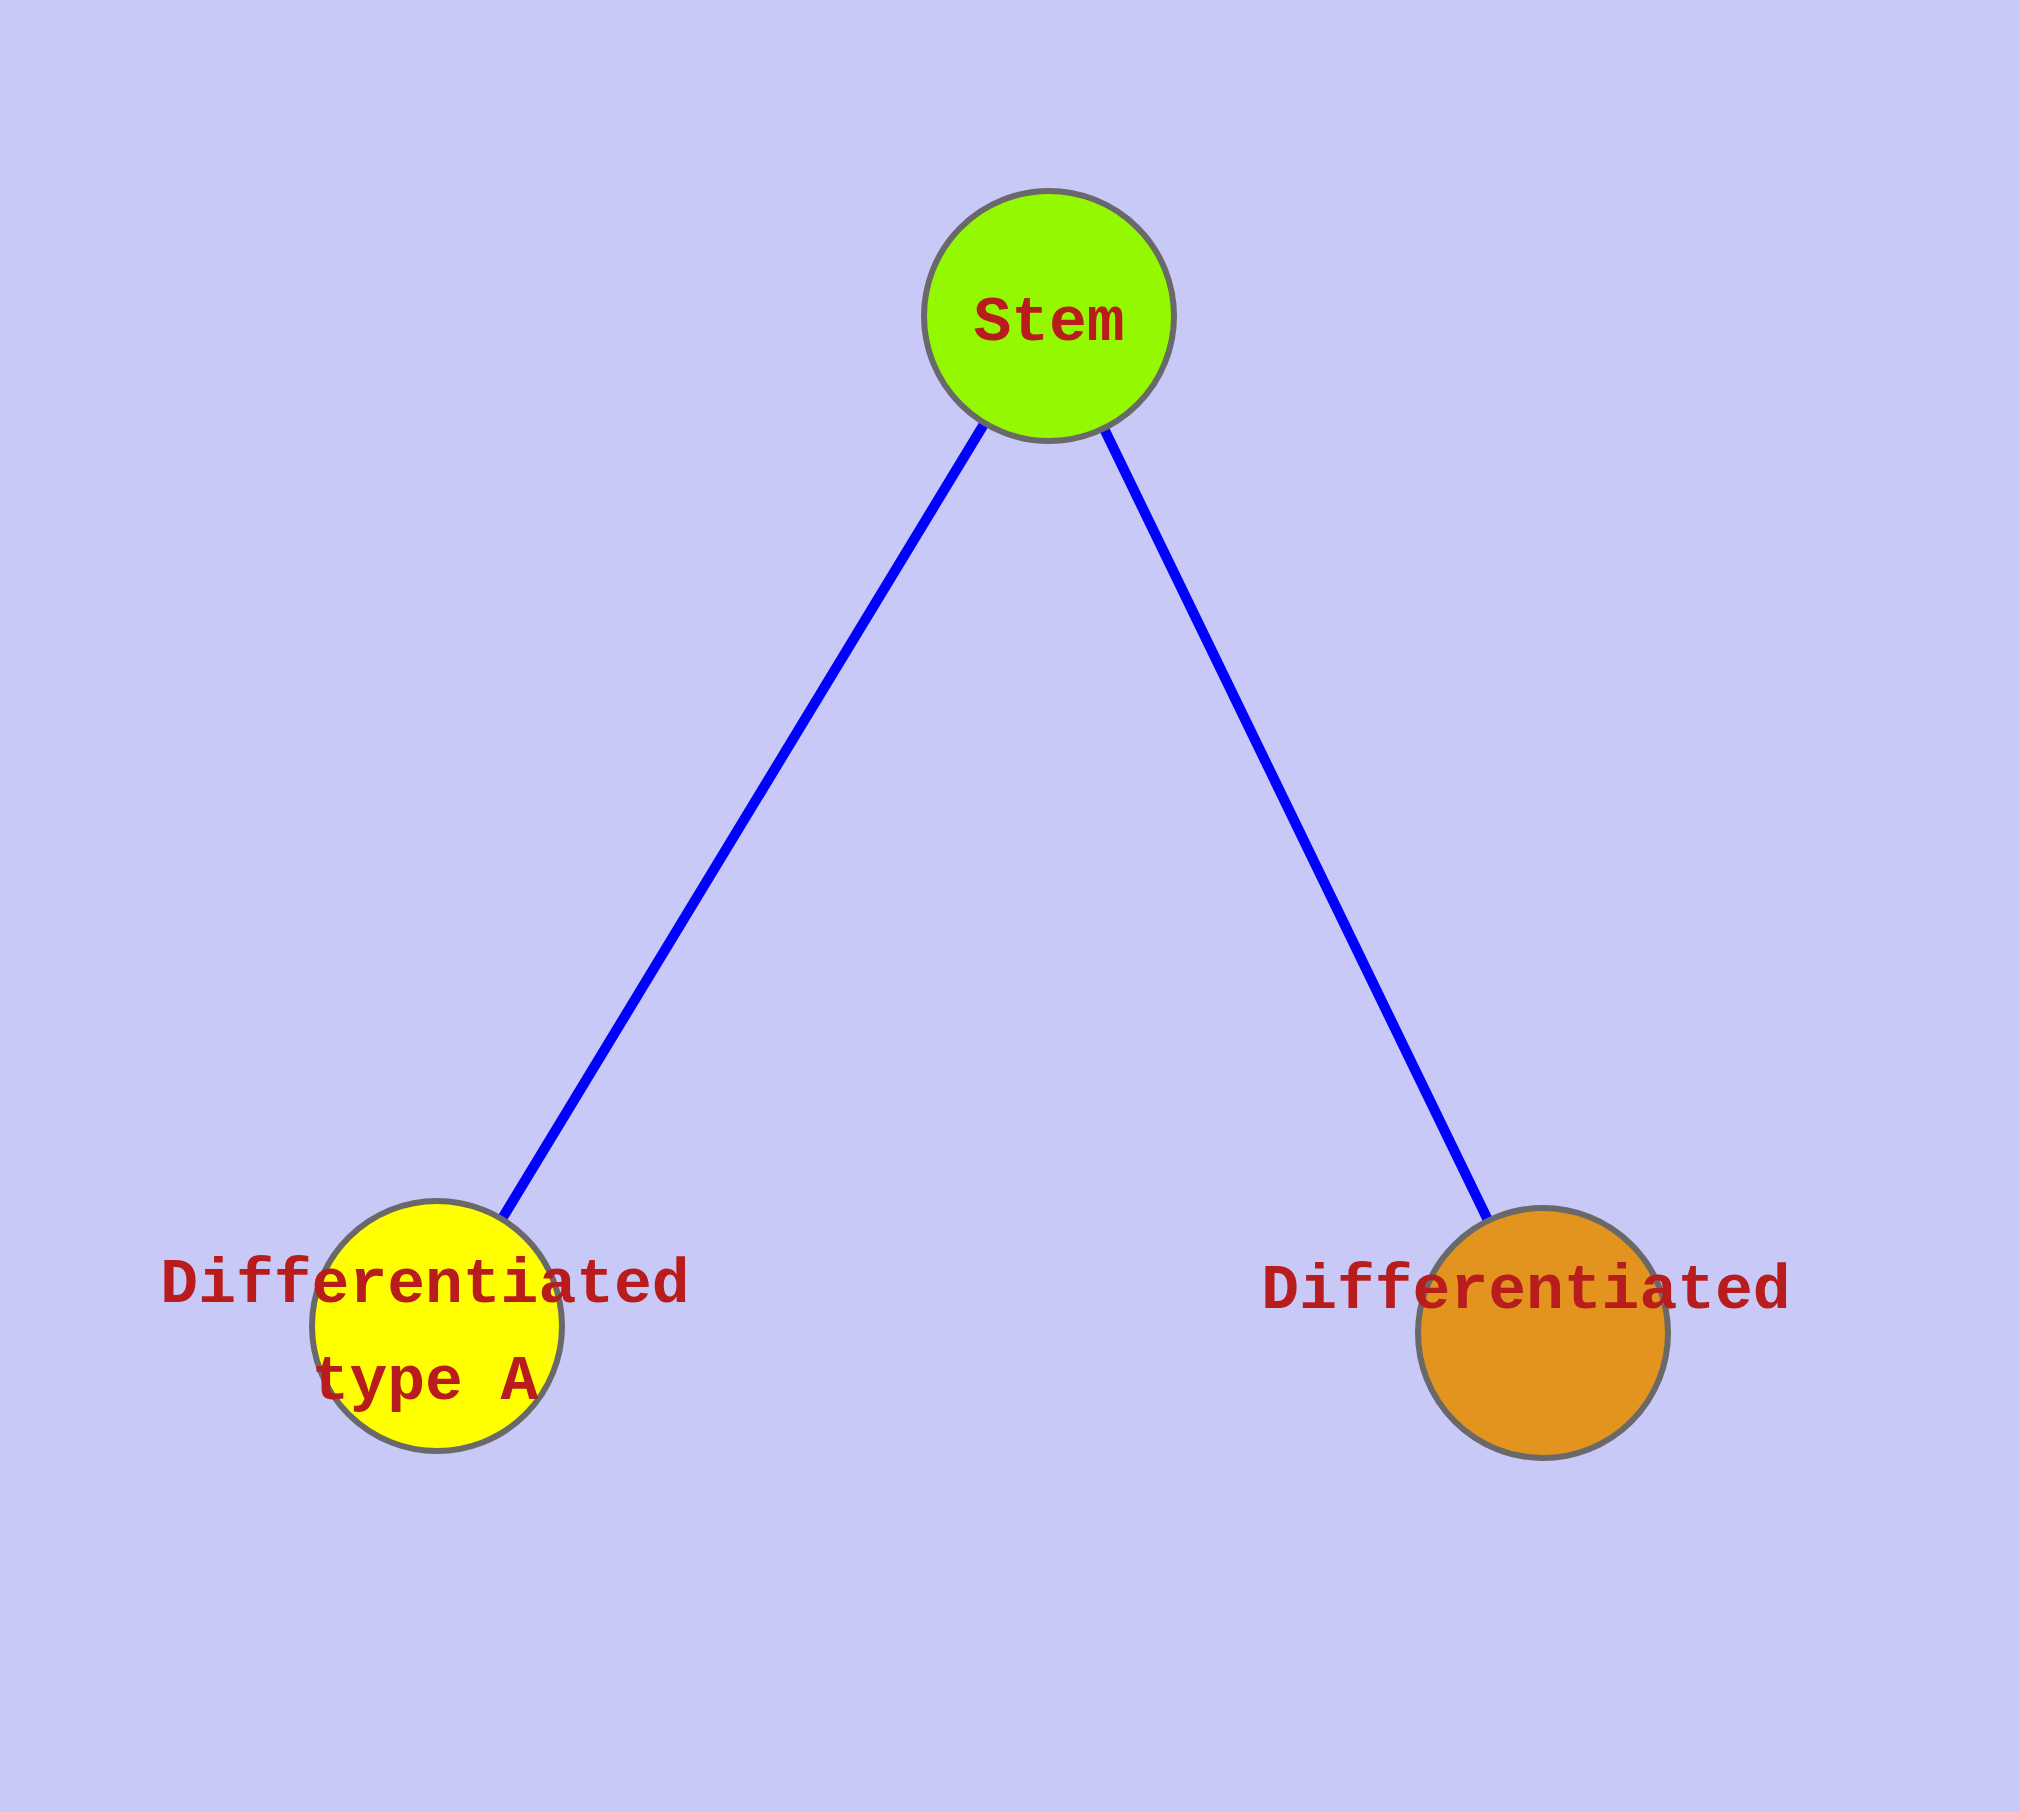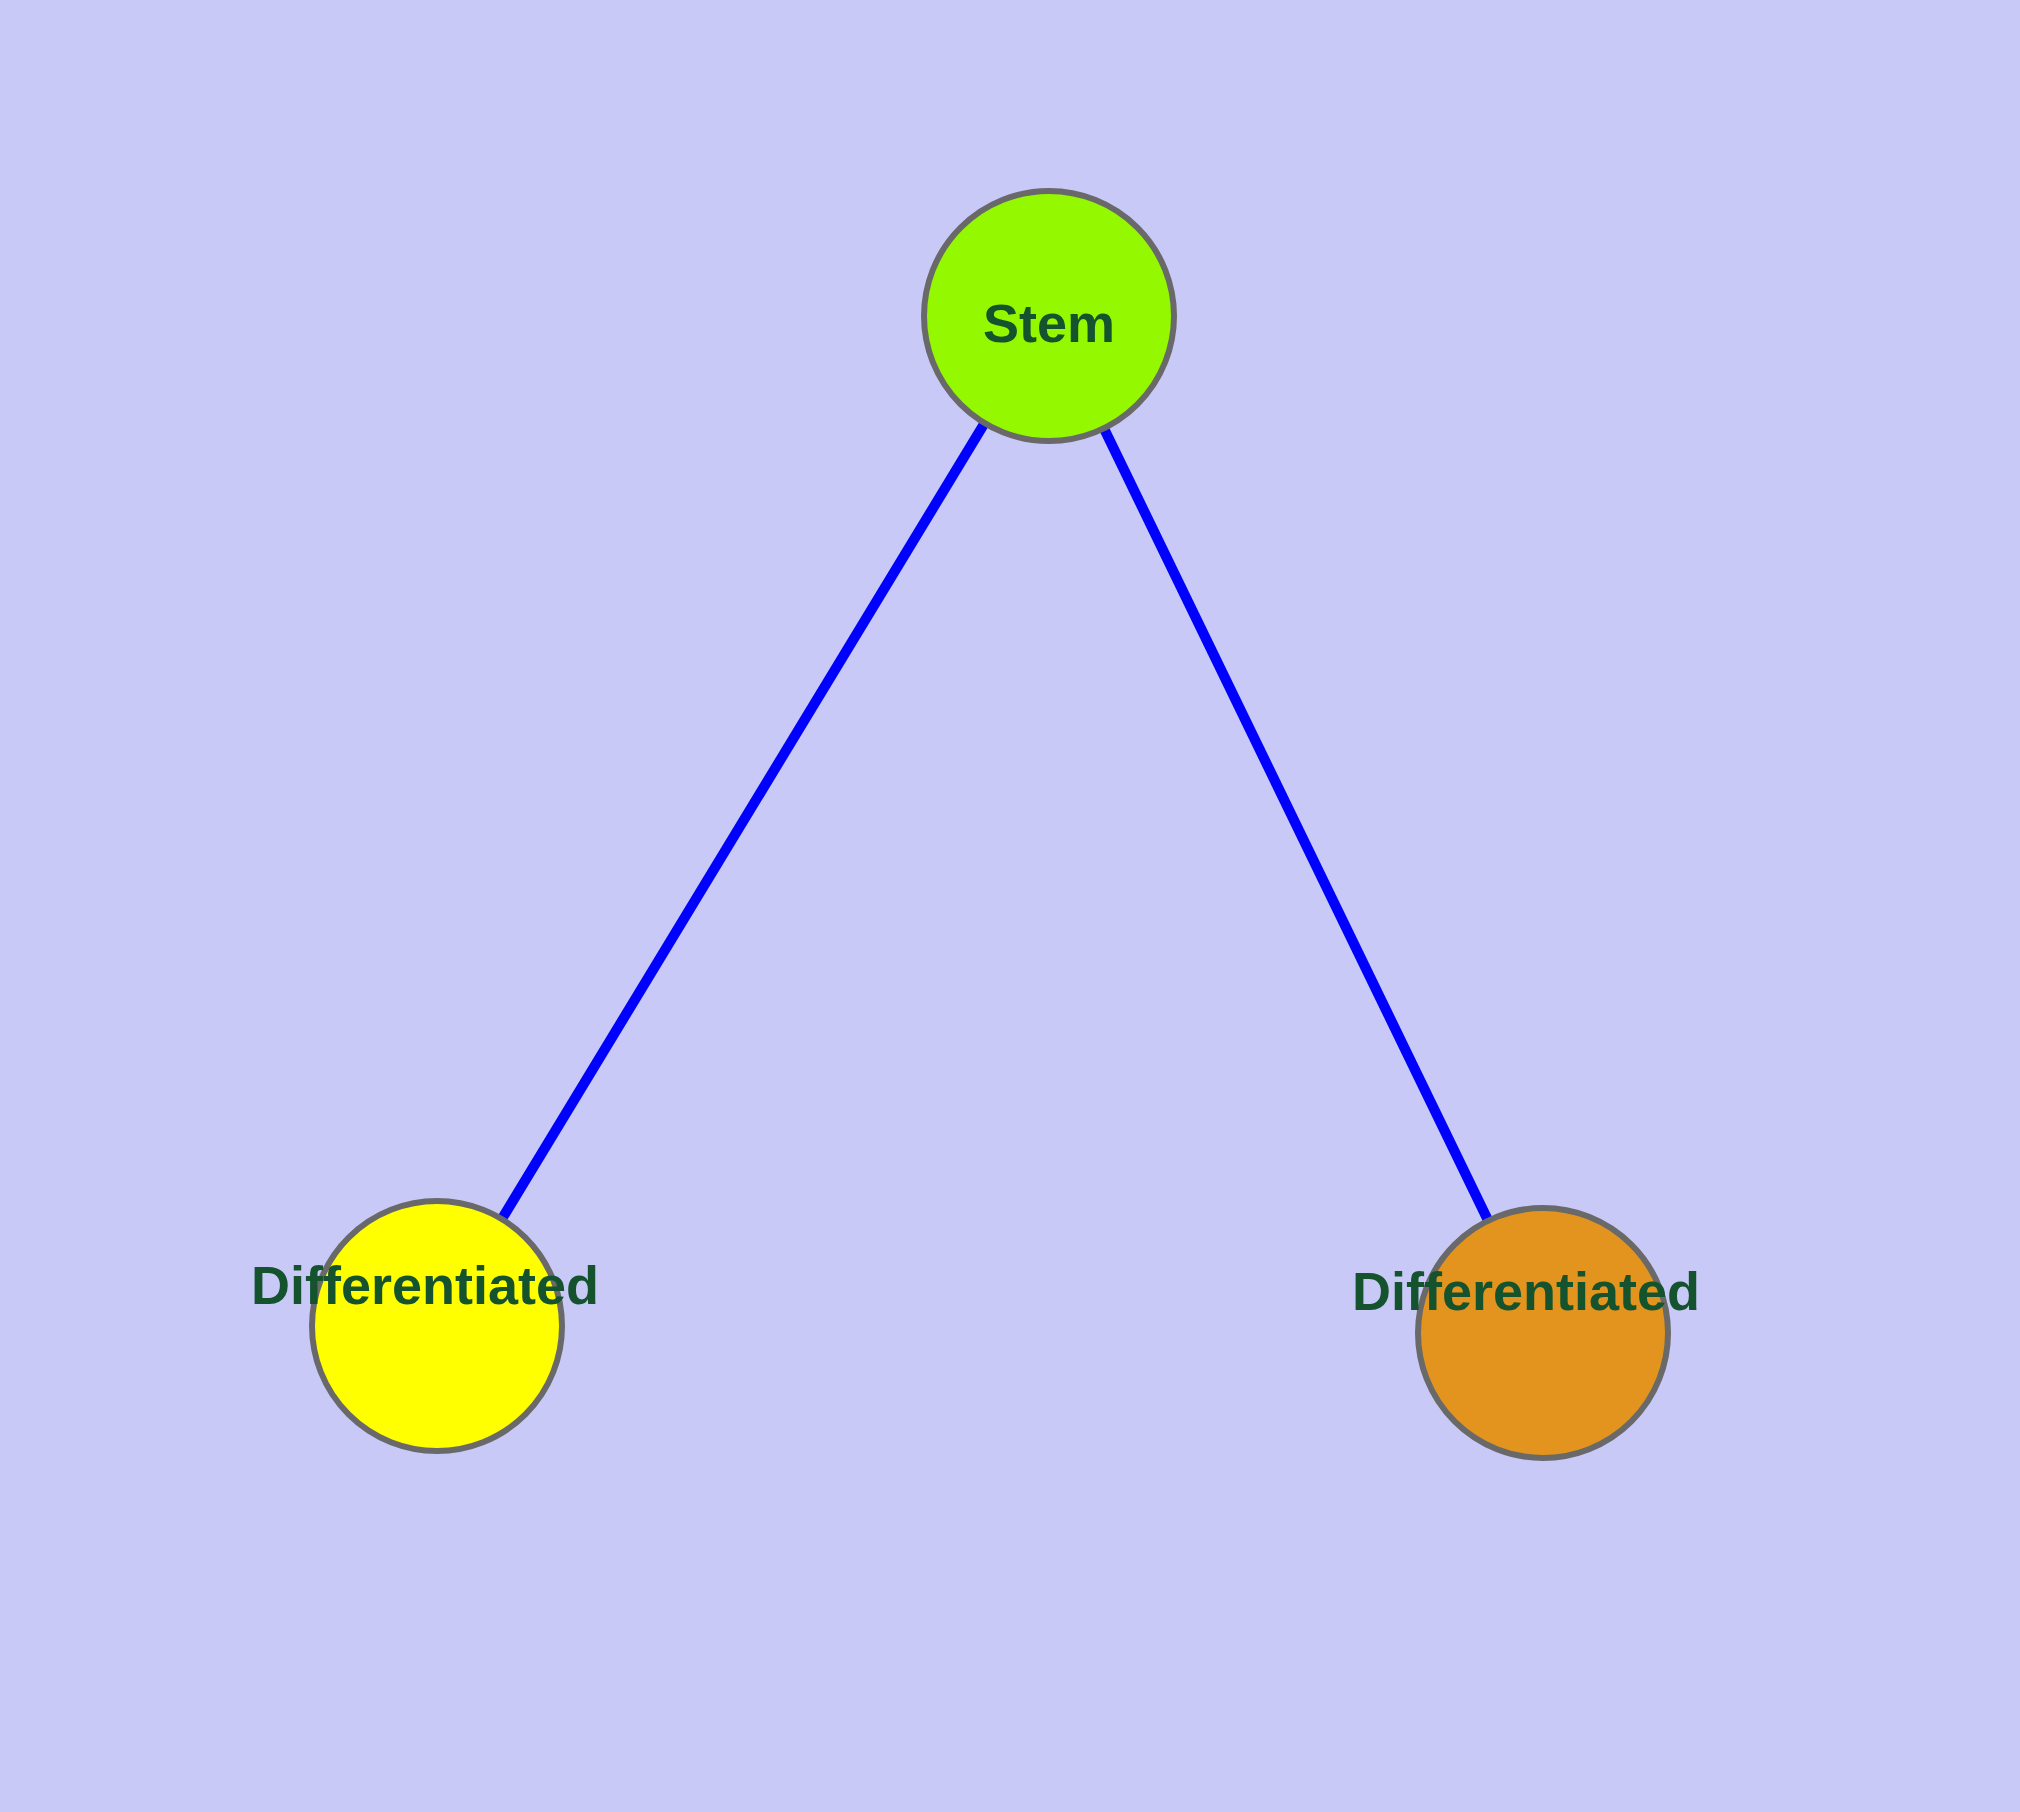--- a/index.html
+++ b/index.html
@@ -32,26 +32,27 @@
     box-sizing: border-box;
     border: 6px solid #696969;
     border-radius: 50%;
   }
   .node-circle.stem   { left: 921px; top: 188px;  }
   .node-circle.type-a { left: 309px;  top: 1198px; }
   .node-circle.type-b { left: 1415px; top: 1205px; }
   .node-label {
     position: absolute;
     transform: translateX(-50%);
-    color: #14532d;
+    color: #b91c1c;
     font-weight: bold;
-    font-size: 54px;
+    font-size: 63px;
     line-height: 97px;
     text-align: center;
     white-space: nowrap;
+    font-family: Liberation Mono, monospace;
   }
   .node-label.stem   { left: 1049px; top: 275px;  }
   .node-label.type-a { left: 425px;  top: 1237px; }
   .node-label.type-b { left: 1526px; top: 1243px; }
 </style>
 </head>
 <body>
 
 <div class="stage" style="background-color: rgb(201, 201, 248);">
 
@@ -63,20 +64,21 @@
   <div class="node-circle stem" style="background-color: rgb(148, 248, 0); border-color: rgb(105, 105, 105);"></div>
 
   <div class="node-circle type-a" style="background-color: rgb(255, 255, 0); border-color: rgb(105, 105, 105);"></div>
 
   <div class="node-circle type-b" style="background-color: rgb(226, 148, 30); border-color: rgb(105, 105, 105);"></div>
 
   <div class="node-label stem">Stem</div>
 
   <div class="node-label type-a">
     <div>Differentiated</div>
+    <div>type A</div>
   </div>
 
   <div class="node-label type-b">
     <div>Differentiated</div>
   </div>
 
 </div>
 
 
 </body></html>

